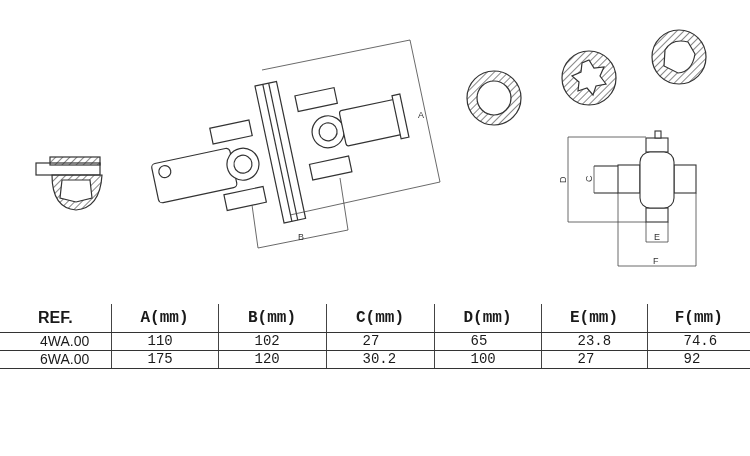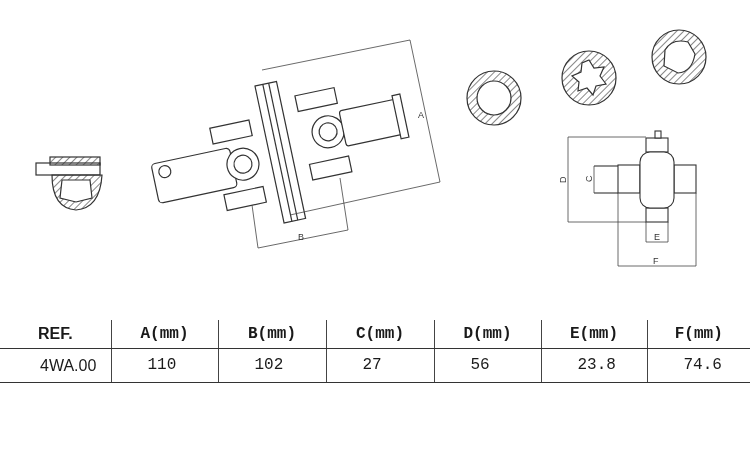--- a/index.html
+++ b/index.html
@@ -1,20 +1,20 @@
 <!DOCTYPE html>
 <html><head>
 <meta charset="utf-8">
 <style>
   html, body { margin: 0; padding: 0; background: #ffffff; }
   body { width: 750px; height: 456px; position: relative; overflow: hidden; font-family: "Liberation Sans", sans-serif; color: #1a1a1a; }
   .diagram { position: absolute; left: 0; top: 0; width: 750px; height: 300px; }
-  .spec-table { position: absolute; left: 0; top: 320px; width: 750px; border-collapse: collapse; table-layout: fixed; }
+  .spec-table { position: absolute; left: 0; top: 304px; width: 750px; border-collapse: collapse; table-layout: fixed; }
   .spec-table th { font-weight: bold; font-size: 16px; height: 28px; padding: 0; text-align: center; border-bottom: 1.5px solid #333; }
-  .spec-table td { font-size: 16px; height: 17px; padding: 8px; line-height: 17px; border-bottom: 1.5px solid #333; }
+  .spec-table td { font-size: 14px; height: 17px; padding: 0; line-height: 17px; border-bottom: 1.5px solid #333; }
   .spec-table th + th, .spec-table td + td { border-left: 1.5px solid #444; font-family: Liberation Mono, monospace; }
   .spec-table td.ref { text-align: left; padding-left: 40px; }
   .spec-table td.val { text-align: left; padding-left: 36px; }
 </style>
 </head>
 <body>
 
 <svg class="diagram" viewBox="0 0 750 300" xmlns="http://www.w3.org/2000/svg">
   <defs>
     <pattern id="hatch" width="5" height="5" patternUnits="userSpaceOnUse" patternTransform="rotate(45)">
@@ -118,18 +118,27 @@
       <th>E(mm)</th>
       <th>F(mm)</th>
     </tr>
   </thead>
   <tbody>
     <tr>
       <td class="ref">4WA.00</td>
       <td class="val">110</td>
       <td class="val">102</td>
       <td class="val">27</td>
-      <td class="val">56</td>
+      <td class="val">65</td>
       <td class="val">23.8</td>
       <td class="val">74.6</td>
+    </tr>
+    <tr>
+      <td class="ref">6WA.00</td>
+      <td class="val">175</td>
+      <td class="val">120</td>
+      <td class="val">30.2</td>
+      <td class="val">100</td>
+      <td class="val">27</td>
+      <td class="val">92</td>
     </tr>
   </tbody>
 </table>
 
 </body></html>

